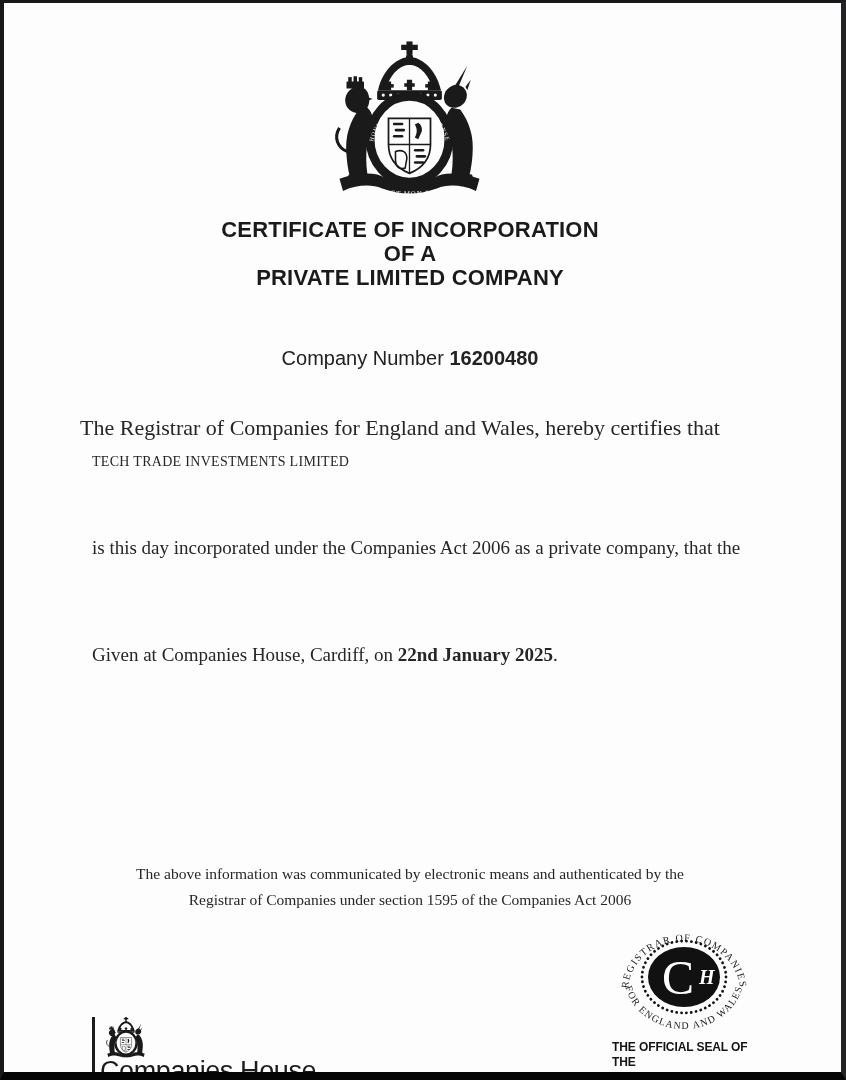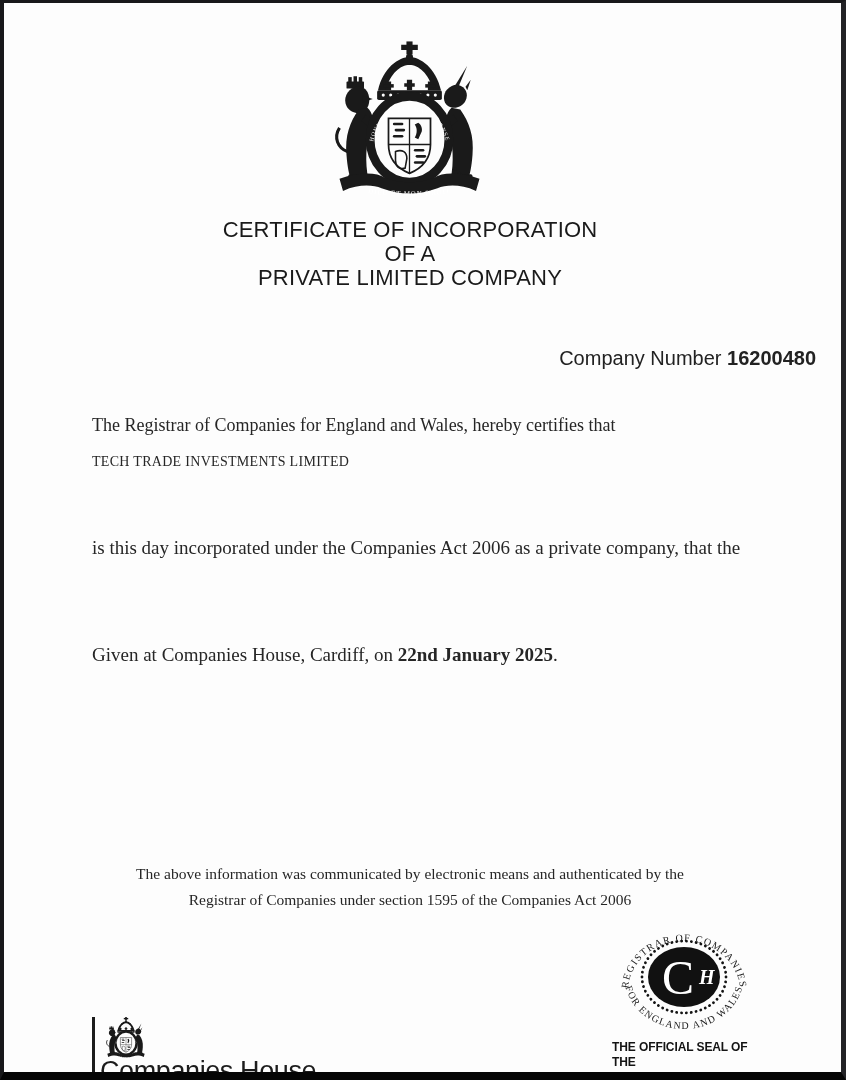--- a/index.html
+++ b/index.html
@@ -5,25 +5,25 @@
   html,body { margin:0; padding:0; background:#0e0e10; }
   .frame {
     position:relative; width:846px; height:1080px; box-sizing:border-box;
     background:#fdfdfd; overflow:hidden;
     border-top:3px solid #18181a; border-left:4px solid #18181a;
     border-right:5px solid #232326; border-bottom:8px solid #050505;
     font-family:"Liberation Sans", sans-serif; color:#1d1d1d;
   }
   .centercol { position:absolute; left:0; width:812px; text-align:center; }
   .arms-main { position:absolute; left:318px; top:38px; width:175px; height:158px; }
-  .title { top:215px; font-weight:normal; font-size:22px; line-height:24px; letter-spacing:.2px; color:#1a1a1a; }
-  .company-number { top:344px; font-size:20px; color:#222;text-align:right; }
+  .title { top:215px; font-weight:bold; font-size:22px; line-height:24px; letter-spacing:.2px; color:#1a1a1a; }
+  .company-number { top:344px; font-size:20px; color:#222; }
   .company-number b { font-weight:bold; }
   .serif { font-family:"Liberation Serif", serif; color:#262626; }
-  .certifies { position:absolute; left:88px; top:412px; font-size:18px; }
+  .certifies { position:absolute; left:76px; top:412px; font-size:22px; }
   .company-name { position:absolute; left:88px; top:451px; font-size:14px; letter-spacing:.3px; }
   .para { position:absolute; left:88px; top:535px; font-size:19px; line-height:19.5px; }
   .given { position:absolute; left:88px; top:641px; font-size:19px; }
   .given b { font-weight:bold; }
   .auth-note { top:858px; font-size:15.5px; line-height:26px; }
   .seal { position:absolute; left:600px; top:914px; width:160px; }
   .seal svg { display:block; width:160px; height:122px; }
   .seal-caption { margin-top:1px; padding-left:8px; font-size:12px; font-weight:bold; line-height:15px; color:#141414; letter-spacing:-.1px; }
   .ch-logo { position:absolute; left:88px; top:1014px; display:flex; }
   .ch-bar { width:3px; height:60px; background:#1c1c1c; margin-right:5px; }

